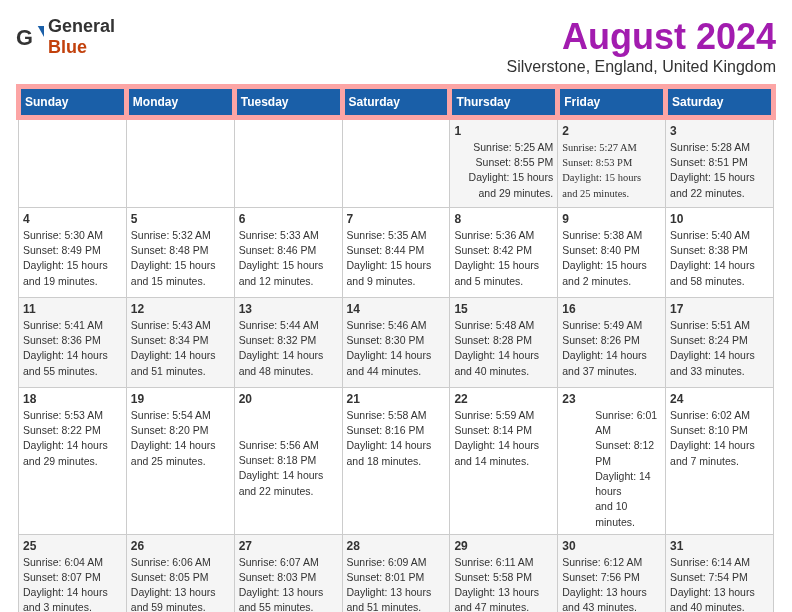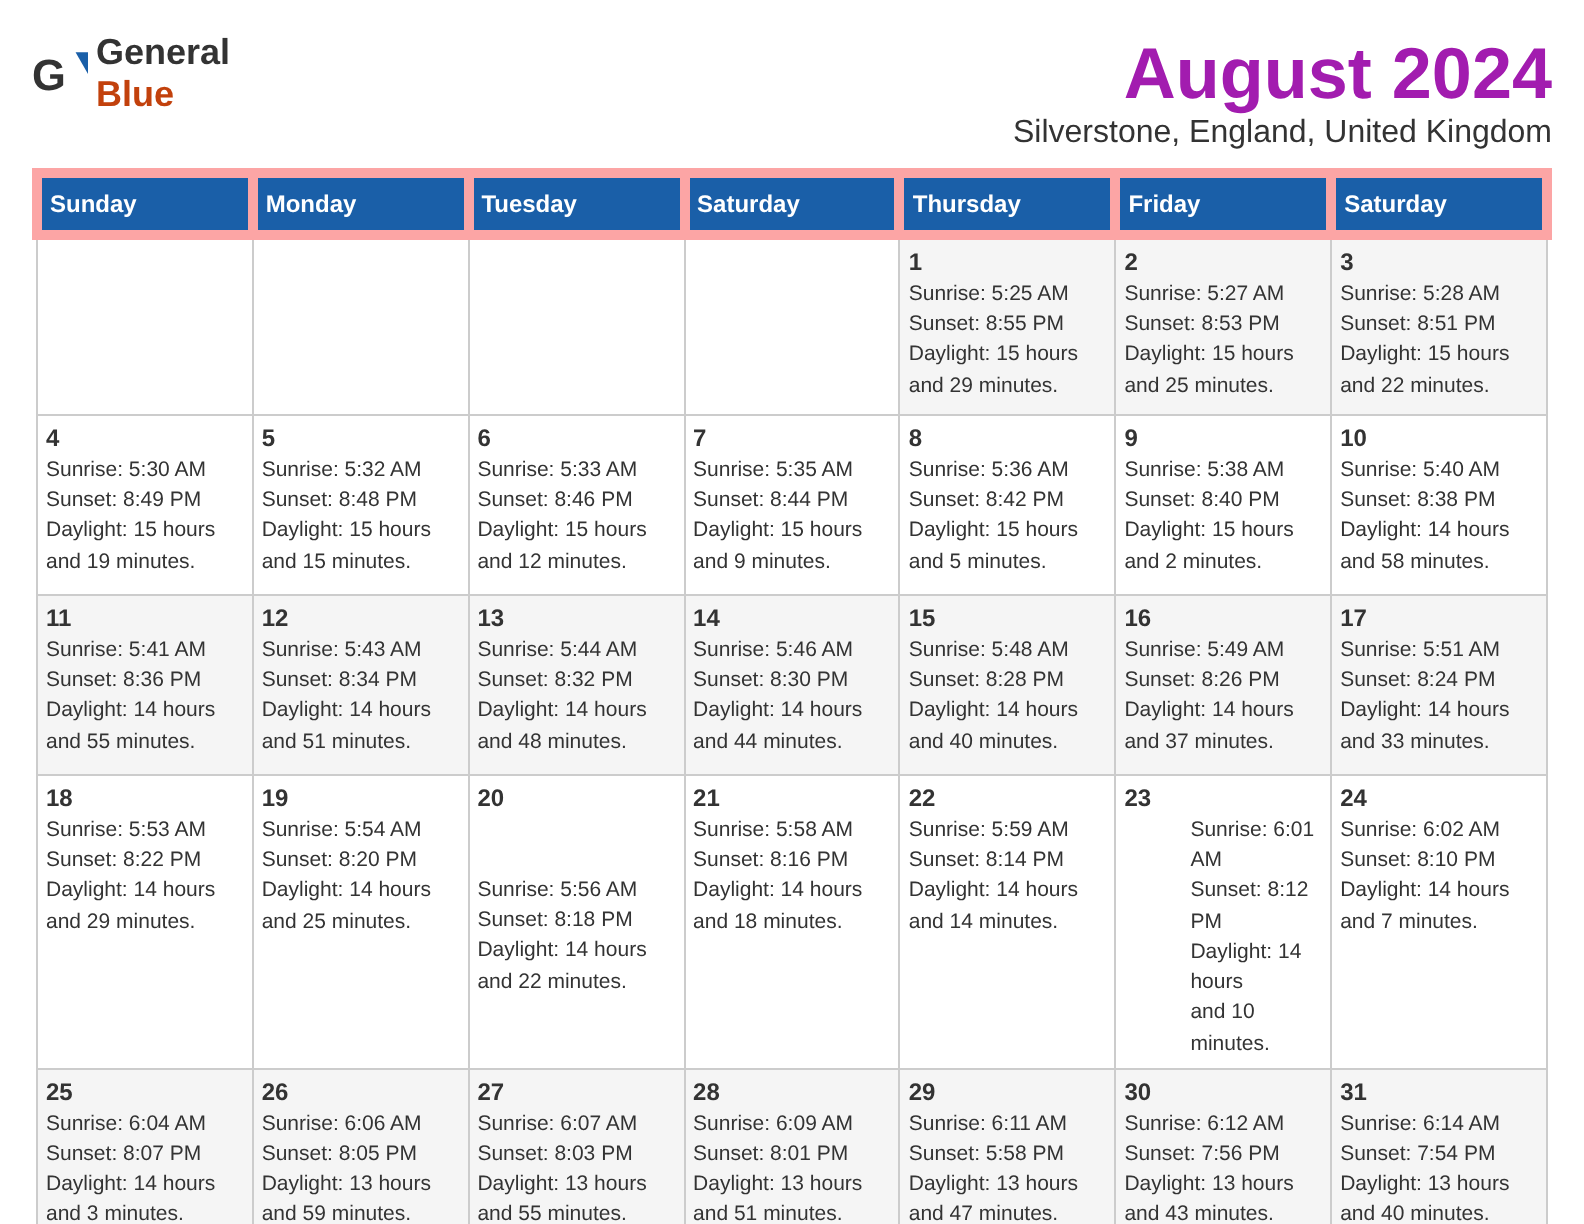--- a/index.html
+++ b/index.html
@@ -123,28 +123,28 @@
       </tr>
   </thead>
   <tbody id="calendar-body">
       <tr>
         <td class="empty-cell"></td>
         <td class="empty-cell"></td>
         <td class="empty-cell"></td>
         <td class="empty-cell"></td>
         <td>
           <span class="day-number">1</span>
-          <div class="day-info" style="white-space: pre-line;">Sunrise: 5:25 AM
+          <div class="day-info" style="white-space: pre-line; text-align: right;">Sunrise: 5:25 AM
 Sunset: 8:55 PM
 Daylight: 15 hours
 and 29 minutes.</div>
         </td>
         <td>
           <span class="day-number">2</span>
-          <div class="day-info" style="white-space: pre-line;">Sunrise: 5:27 AM
+          <div class="day-info" style="white-space: pre-line; font-family: Liberation Serif, serif;">Sunrise: 5:27 AM
 Sunset: 8:53 PM
 Daylight: 15 hours
 and 25 minutes.</div>
         </td>
         <td>
           <span class="day-number">3</span>
           <div class="day-info" style="white-space: pre-line;">Sunrise: 5:28 AM
 Sunset: 8:51 PM
 Daylight: 15 hours
 and 22 minutes.</div>

